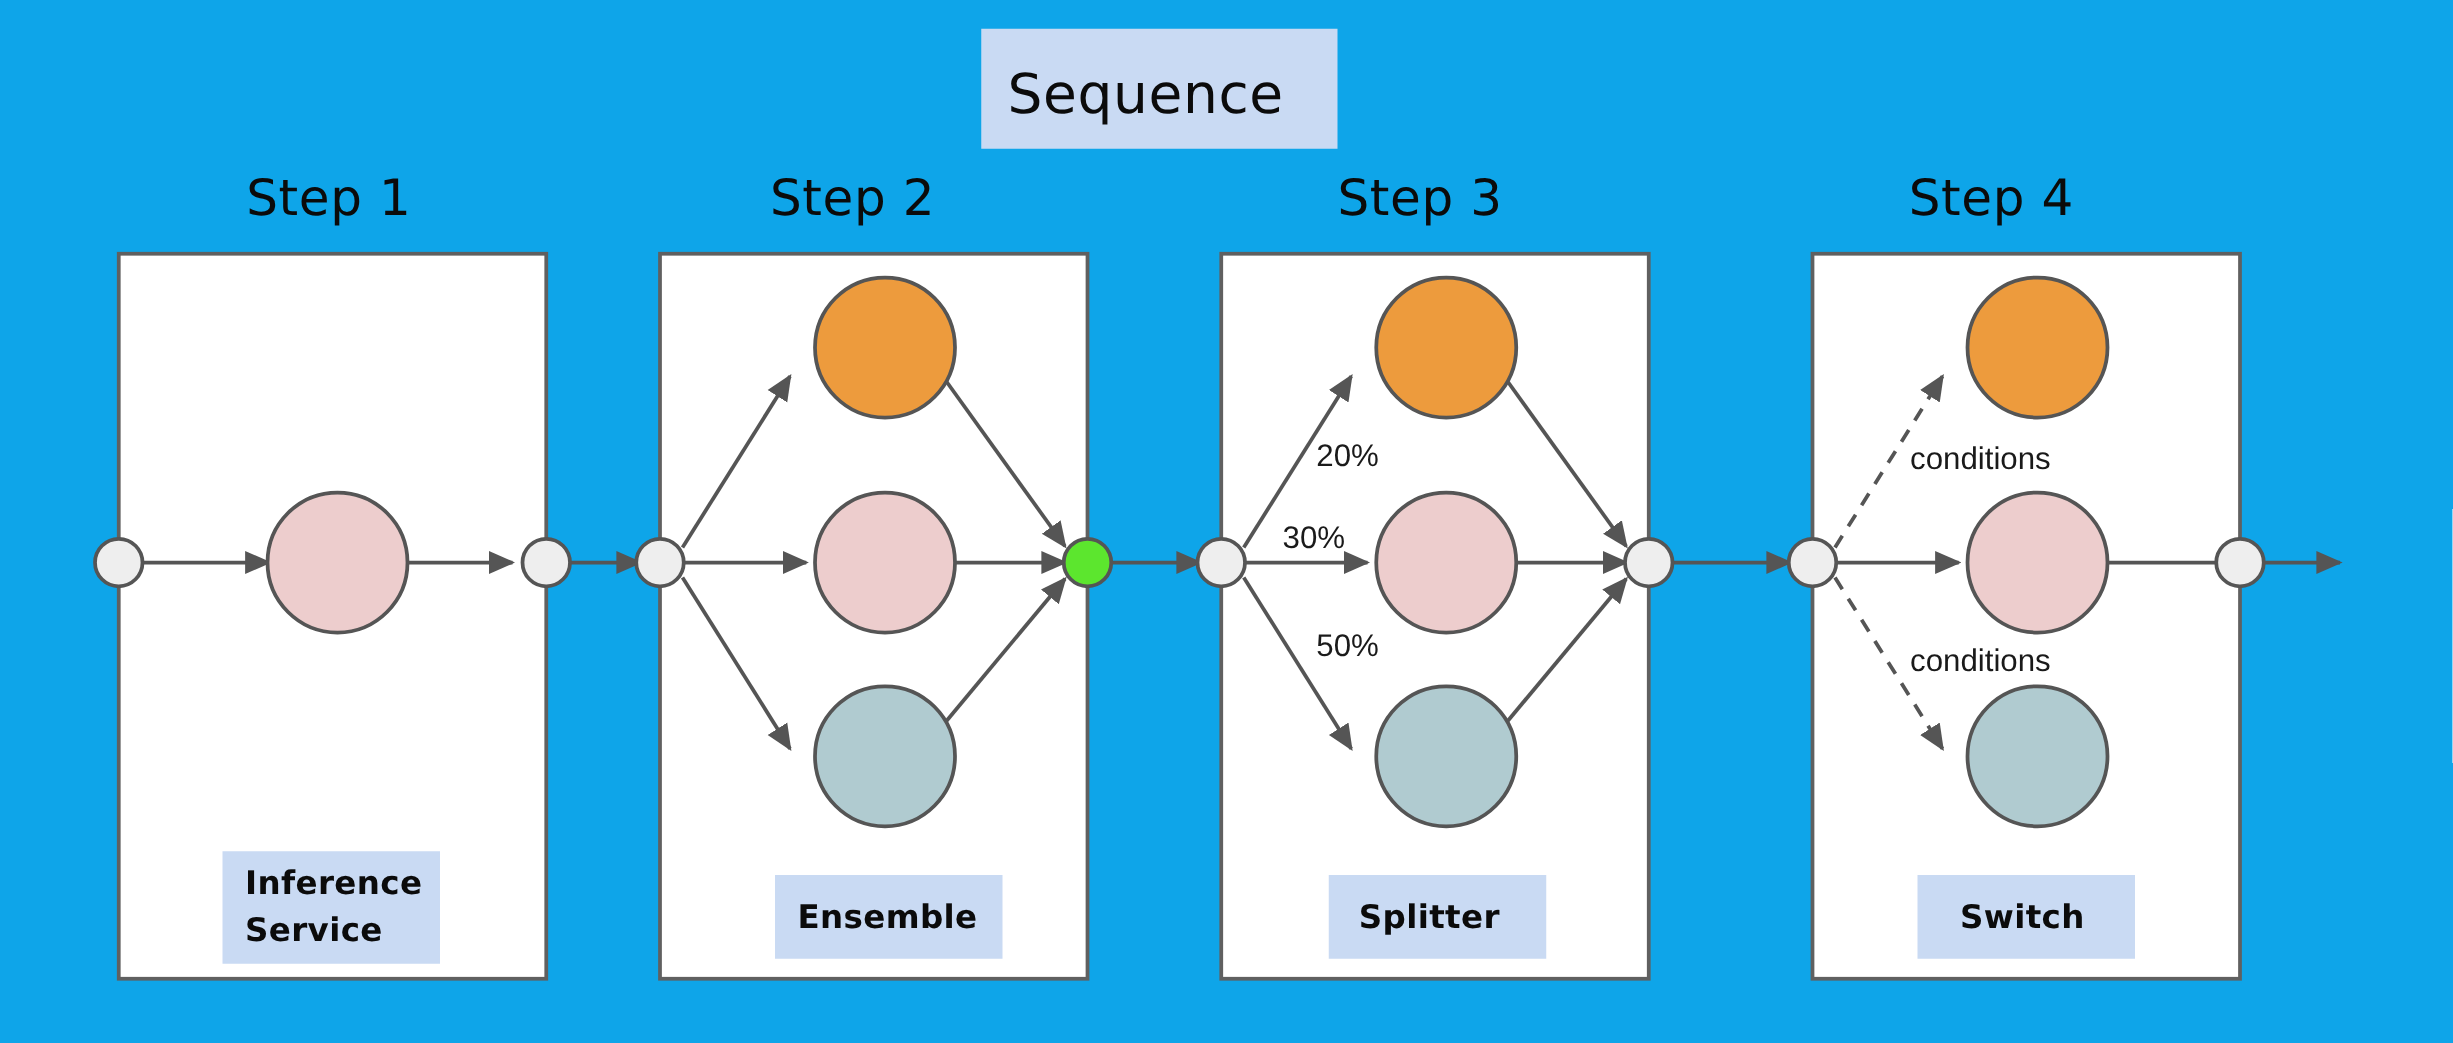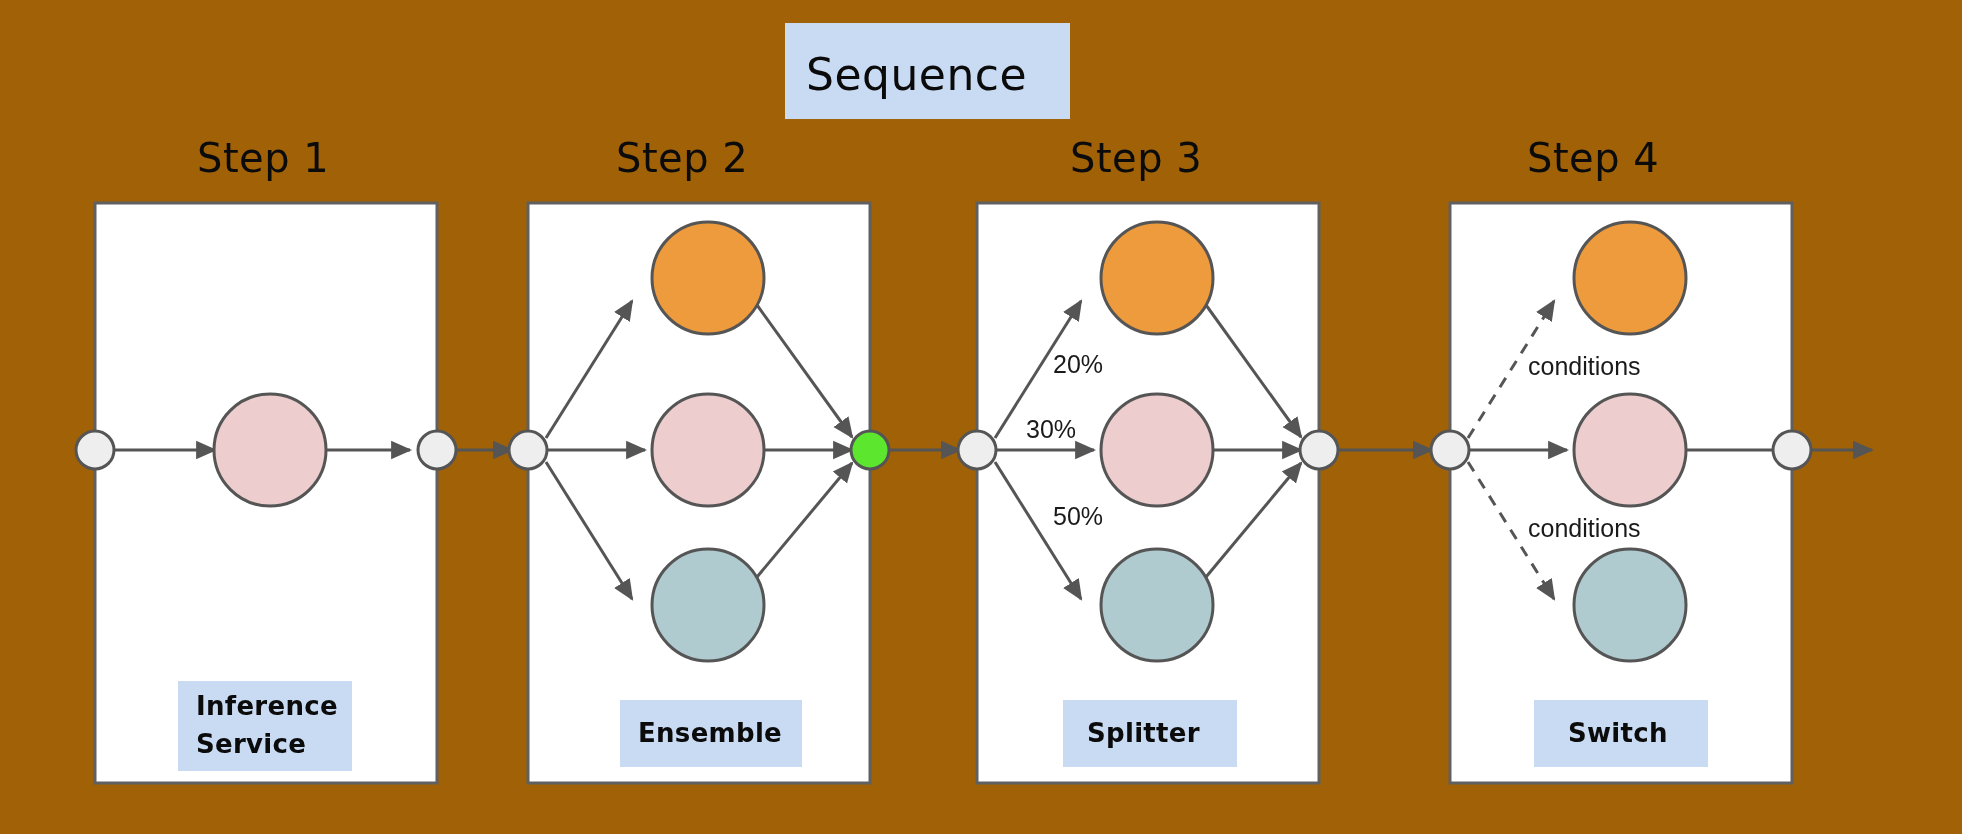--- a/index.html
+++ b/index.html
@@ -5,21 +5,21 @@
 <style>
   html, body {
     margin: 0;
     padding: 0;
     background: #ffffff;
   }
   #canvas {
     position: relative;
     width: 1962px;
     height: 834px;
-    background: #a16207;
+    background: #0ea5e9;
     overflow: hidden;
     font-family: "DejaVu Sans", "Liberation Sans", sans-serif;
   }
   #diagram-svg {
     position: absolute;
     left: 0;
     top: 0;
     width: 1962px;
     height: 834px;
   }

